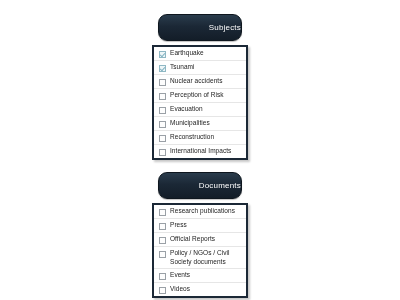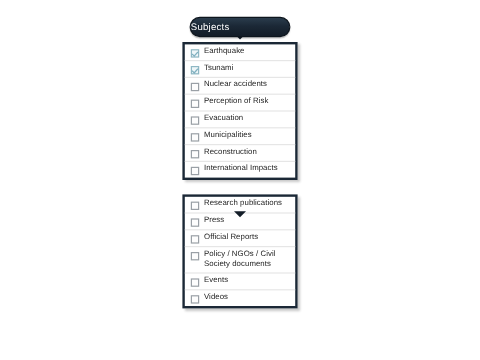--- a/index.html
+++ b/index.html
@@ -28,28 +28,28 @@
   }
   .facet-group + .facet-group {
     margin-top: 12px;
   }
 
   
   .facet-header {
     position: relative;
     width: 84px;
     margin: 0 auto;
-    height: 17px;
+    height: 27px;
     border-radius: 9px;
     background: linear-gradient(to bottom, #2a3c4c 0%, #1b2836 45%, #131d28 100%);
     border: 1px solid #0e161e;
     box-sizing: border-box;
     display: flex;
     align-items: center;
-    justify-content: flex-start;
+    justify-content: flex-end;
     box-shadow: 0 1px 1px rgba(0,0,0,0.25);
     z-index: 3;
   }
   .facet-header-label {
     color: #ffffff;
     font-size: 8px;
     line-height: 1;
     letter-spacing: 0.2px;
     font-weight: 400;
     white-space: nowrap;
@@ -165,20 +165,23 @@
           <span class="checkbox"></span>
           <span class="facet-row-label">Reconstruction</span>
         </div>
         <div class="facet-row">
           <span class="checkbox"></span>
           <span class="facet-row-label">International Impacts</span>
         </div>
       </div>
     </div>
     <div class="facet-group">
+      <div class="facet-header">
+        <span class="facet-header-label">Documents</span>
+      </div>
       <div class="facet-pointer"></div>
       <div class="facet-panel">
         <div class="facet-row">
           <span class="checkbox"></span>
           <span class="facet-row-label">Research publications</span>
         </div>
         <div class="facet-row">
           <span class="checkbox"></span>
           <span class="facet-row-label">Press</span>
         </div>

